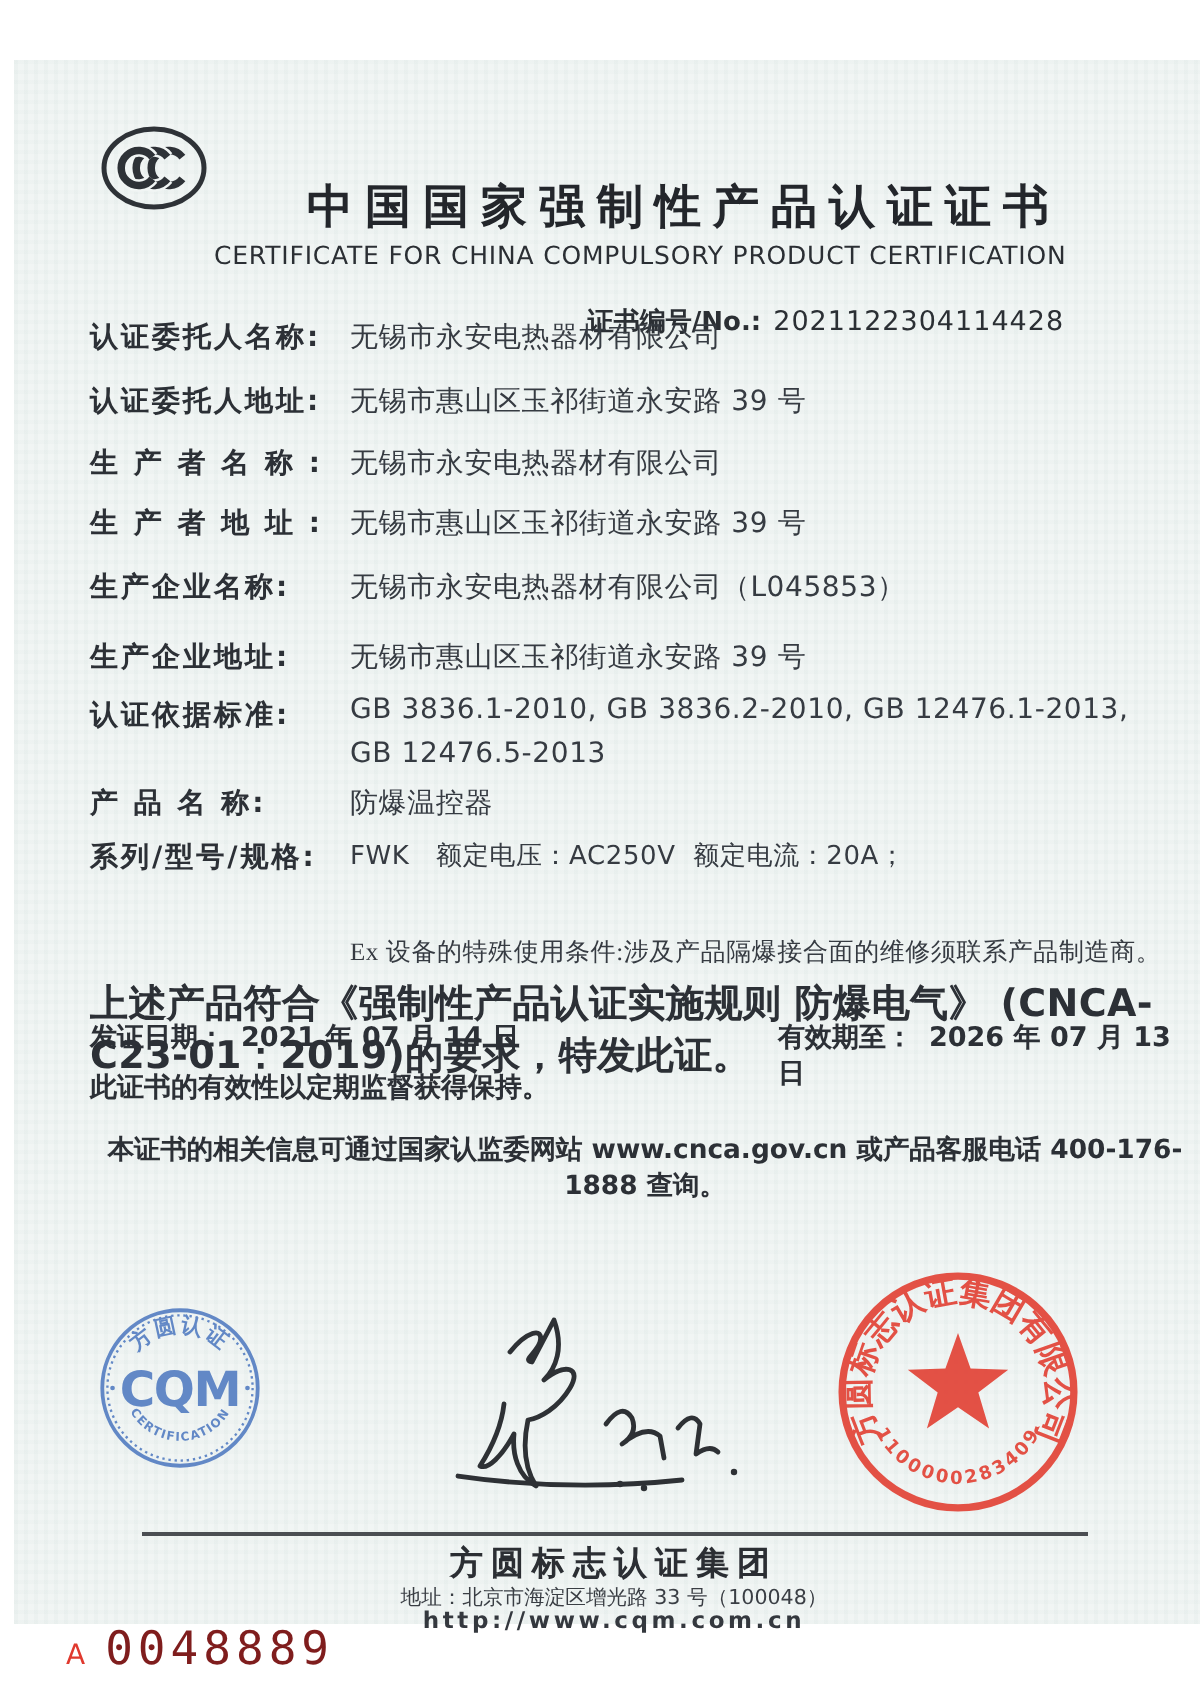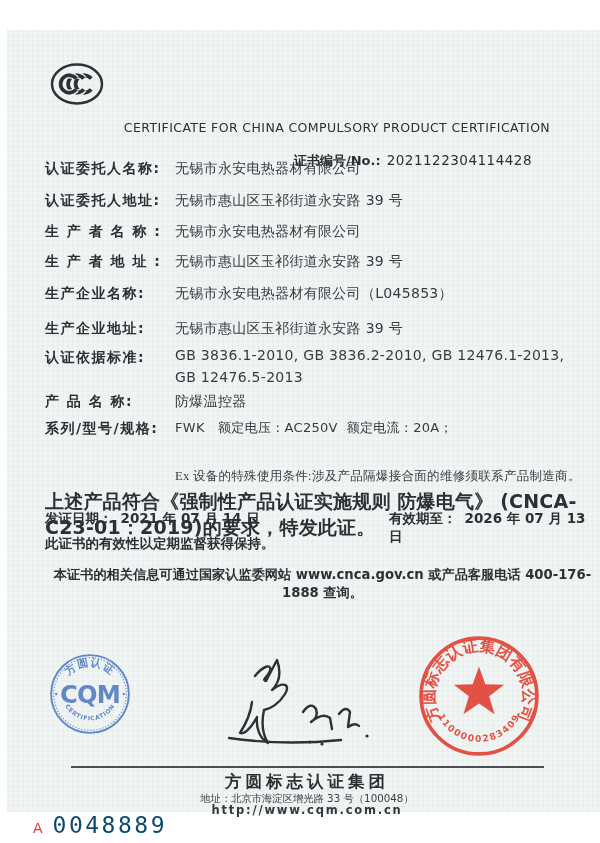--- a/index.html
+++ b/index.html
@@ -15,21 +15,21 @@
     background-image:
       repeating-linear-gradient(90deg, rgba(170,195,190,0.07) 0 2px, transparent 2px 5px),
       repeating-linear-gradient(0deg, rgba(170,195,190,0.05) 0 2px, transparent 2px 5px);
   }
   .abs { position: absolute; }
   .title-cn {
     left: 140px; top: 58px; width: 390px; text-align: center;
     font-size: 23px; font-weight: 700; letter-spacing: 6px; color: #23262b;
   }
   .title-en {
-    left: 100px; top: 90px; width: 460px; text-align: center;
+    left: 100px; top: 90px; width: 460px; 
     font-size: 12.5px; letter-spacing: 0.4px; color: #2b2f34; font-weight: 500;
   }
   .cert-no {
     left: 250px; top: 122px; width: 312px; text-align: center;
     font-size: 13px; font-weight: 700; color: #2b2f34;
   }
   .cert-no .num { font-weight: 500; font-size: 13.5px; margin-left: 6px; letter-spacing: 0.5px; }
   .row-label {
     left: 38px; font-size: 14px; font-weight: 700; letter-spacing: 1.5px; color: #2c3036;
     white-space: pre;
@@ -46,21 +46,21 @@
   .info-note { left: 38px; top: 566px; font-size: 13.2px; font-weight: 700; color: #2c3036; text-align: center; }
   .divider { left: 64px; top: 766px; width: 473px; height: 2px; background: #4b4e53; }
   .footer-org { left: 150px; top: 771px; width: 300px; text-align: center;
     font-size: 16.5px; font-weight: 900; letter-spacing: 4px; color: #2b2e33; }
   .footer-addr { left: 150px; top: 792px; width: 300px; text-align: center;
     font-size: 10.3px; color: #3a3e44; }
   .footer-url { left: 150px; top: 803px; width: 300px; text-align: center;
     font-size: 11.5px; font-weight: 700; letter-spacing: 1.8px; color: #34383e; }
   .serial { left: 33px; top: 812px; }
   .serial .pfx { font-size: 14px; color: #e0392e; margin-right: 10px; }
-  .serial .num { font-size: 23px; color: #0c4a6e; font-family: "DejaVu Sans Mono", monospace;
+  .serial .num { font-size: 23px; color: #7f1d1d; font-family: "DejaVu Sans Mono", monospace;
     letter-spacing: 2.5px; font-weight: 500; }
   .ccc-logo { left: 44px; top: 54px; width: 66px; height: 60px; }
   .cqm-logo { left: 46px; top: 650px; width: 88px; height: 88px; }
   .signature { left: 215px; top: 650px; width: 170px; height: 100px; }
   .seal { left: 417px; top: 634px; width: 124px; height: 124px; opacity: 0.88; }
 </style>
 </head>
 <body>
 
 <div class="paper">
@@ -69,20 +69,21 @@
     <ellipse cx="66" cy="60" rx="50" ry="39" fill="none" stroke="#2e3237" stroke-width="5"></ellipse>
     <g fill="none" stroke-linecap="butt">
       <path d="M 94.4,49.1 A 17.5,17.5 0 1 0 94.4,70.9" stroke="#2e3237" stroke-width="7.5"></path>
       <path d="M 79.4,49.1 A 17.5,17.5 0 1 0 79.4,70.9" stroke="#f1f5f4" stroke-width="12.5"></path>
       <path d="M 79.4,49.1 A 17.5,17.5 0 1 0 79.4,70.9" stroke="#2e3237" stroke-width="7.5"></path>
       <path d="M 64.4,49.1 A 17.5,17.5 0 1 0 64.4,70.9" stroke="#f1f5f4" stroke-width="12.5"></path>
       <path d="M 64.4,49.1 A 17.5,17.5 0 1 0 64.4,70.9" stroke="#2e3237" stroke-width="7.5"></path>
     </g>
   </svg>
 
+  <div class="abs title-cn">中国国家强制性产品认证证书</div>
   <div class="abs title-en">CERTIFICATE FOR CHINA COMPULSORY PRODUCT CERTIFICATION</div>
   <div class="abs cert-no">
     <span>证书编号/No.:</span><span class="num">2021122304114428</span>
   </div>
 
   <div class="abs row-label" style="top:130px">认证委托人名称:</div>
   <div class="abs row-value" style="top:130px">无锡市永安电热器材有限公司</div>
 
   <div class="abs row-label" style="top:162px">认证委托人地址:</div>
   <div class="abs row-value" style="top:162px">无锡市惠山区玉祁街道永安路 39 号</div>

